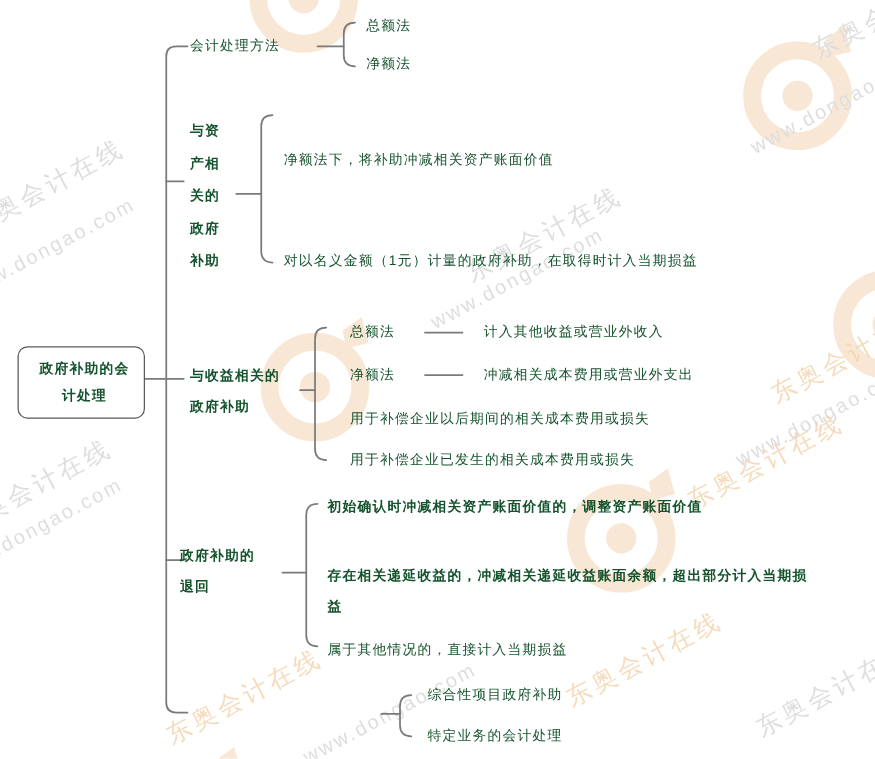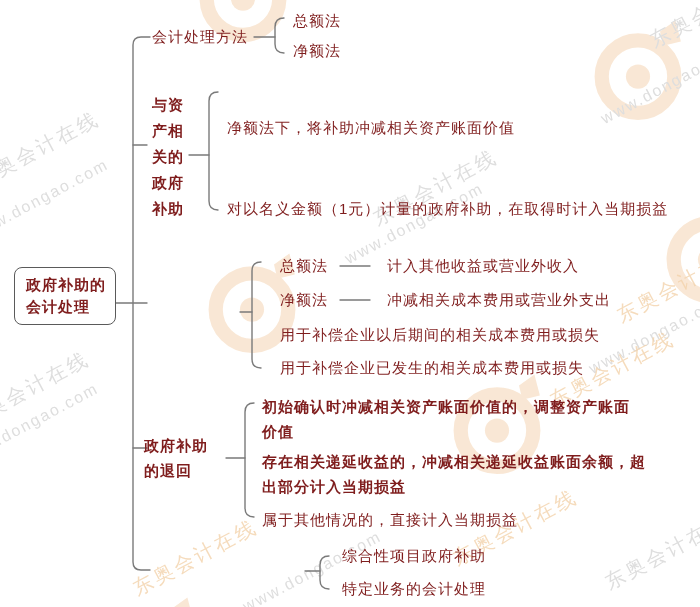--- a/index.html
+++ b/index.html
@@ -11,27 +11,27 @@
   .wm-logo{position:absolute;opacity:.8;}
   .wm-text{
     position:absolute;font-size:20px;letter-spacing:3px;white-space:nowrap;
     color:#dedede;transform:rotate(-28deg);transform-origin:left top;
   }
   .wm-text.orange{color:#f3d3ac;opacity:.8;}
   .wm-text.small{font-size:16px;letter-spacing:2px;}
   
   #lines{position:absolute;left:0;top:0;pointer-events:none;}
   .txt{
-    position:absolute;font-size:15px;letter-spacing:1px;line-height:20px;
-    color:#7f1d1d;white-space:nowrap;z-index:3;
+    position:absolute;font-size:11px;letter-spacing:1px;line-height:20px;
+    color:#14532d;white-space:nowrap;z-index:3;
   }
   .wrap{white-space:normal;word-break:break-all;line-break:anywhere;font-weight:bold;}
   .root-box{
-    position:absolute;left:14px;top:267px;width:100px;height:56px;
-    border:1.5px solid #5a5a5a;border-radius:8px;background:#fff;z-index:2;
+    position:absolute;left:14px;top:277px;width:100px;height:56px;
+    border:1.5px solid #5a5a5a;border-radius:8px;background:#fff;z-index:2;text-align:center;
   }
 </style>
 </head>
 <body>
 
 <div id="page">
 
   <svg class="wm-logo" style="left:583px;top:15px" width="110" height="110" viewBox="0 0 100 100">
     <circle cx="50" cy="56" r="33" fill="none" stroke="#f8e2cb" stroke-width="13"></circle>
     <circle cx="50" cy="56" r="11" fill="#f8e2cb"></circle>
@@ -109,20 +109,21 @@
   </div>
 
   <div class="txt" style="left:152px;top:27px">会计处理方法</div>
   <div class="txt" style="left:293px;top:11px">总额法</div>
   <div class="txt" style="left:293px;top:41px">净额法</div>
 
   <div class="txt wrap" style="left:152px;top:92px;width:35px;line-height:26px">与资产相关的政府补助</div>
   <div class="txt" style="left:227px;top:118px">净额法下，将补助冲减相关资产账面价值</div>
   <div class="txt" style="left:227px;top:199px">对以名义金额（1元）计量的政府补助，在取得时计入当期损益</div>
 
+  <div class="txt wrap" style="left:152px;top:289px;width:83px;line-height:25px">与收益相关的政府补助</div>
   <div class="txt" style="left:280px;top:256px">总额法</div>
   <div class="txt" style="left:387px;top:256px">计入其他收益或营业外收入</div>
   <div class="txt" style="left:280px;top:290px">净额法</div>
   <div class="txt" style="left:387px;top:290px">冲减相关成本费用或营业外支出</div>
   <div class="txt" style="left:280px;top:325px">用于补偿企业以后期间的相关成本费用或损失</div>
   <div class="txt" style="left:280px;top:358px">用于补偿企业已发生的相关成本费用或损失</div>
 
   <div class="txt wrap" style="left:144px;top:433px;width:67px;line-height:25px">政府补助的退回</div>
   <div class="txt wrap" style="left:262px;top:449px;width:388px;line-height:25px">存在相关递延收益的，冲减相关递延收益账面余额，超出部分计入当期损益</div>
   <div class="txt wrap" style="left:262px;top:394px;width:372px;line-height:25px">初始确认时冲减相关资产账面价值的，调整资产账面价值</div>

